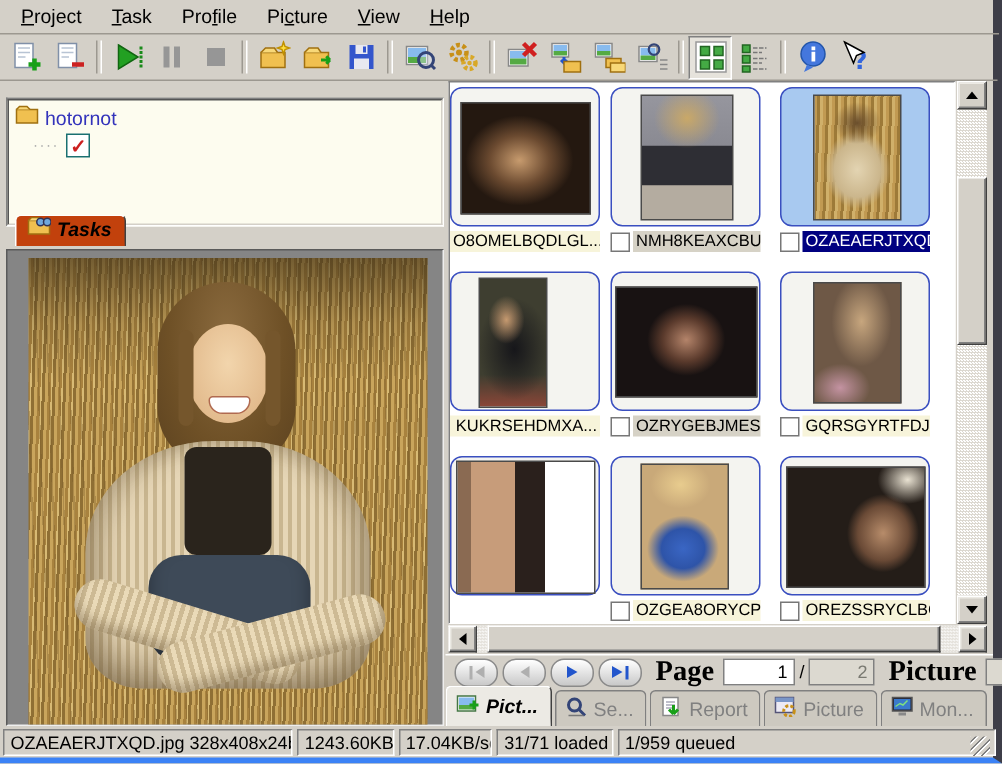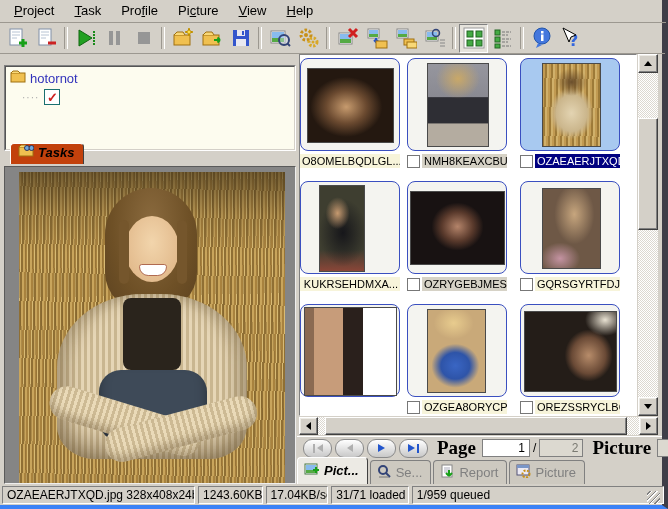--- a/index.html
+++ b/index.html
@@ -528,20 +528,29 @@
       <span>Report</span>
     </div>
     <div class="btab">
       <span><svg width="15" height="14">
             <rect x="1" y="1" width="12" height="10" fill="#ECEAF4" stroke="#557"></rect>
             <rect x="1" y="1" width="12" height="3" fill="#7A96C8"></rect>
             <circle cx="10" cy="10" r="3.5" fill="none" stroke="#C89018" stroke-width="2" stroke-dasharray="2 1.4"></circle>
           </svg></span>
       <span>Picture</span>
     </div>
+    <div class="btab">
+      <span><svg width="15" height="14">
+            <rect x="1" y="1" width="13" height="9" fill="#223" stroke="#555"></rect>
+            <rect x="2" y="2" width="11" height="7" fill="#3A7ACC"></rect>
+            <path d="M3 7l3-2 2 1 3-3" stroke="#7FE07F" fill="none"></path>
+            <rect x="5" y="11" width="5" height="2" fill="#888"></rect>
+          </svg></span>
+      <span>Mon...</span>
+    </div>
   </div>
 
   <div class="statusbar">
     <div class="seg" style="width:205px;">OZAEAERJTXQD.jpg 328x408x24b 182DPI 200</div>
     <div class="seg" style="width:68px;">1243.60KB</div>
     <div class="seg" style="width:66px;">17.04KB/sec</div>
     <div class="seg" style="width:82px;">31/71 loaded</div>
     <div class="seg" style="width:268px;">1/959 queued</div>
   </div>
   <div class="grip"></div>

